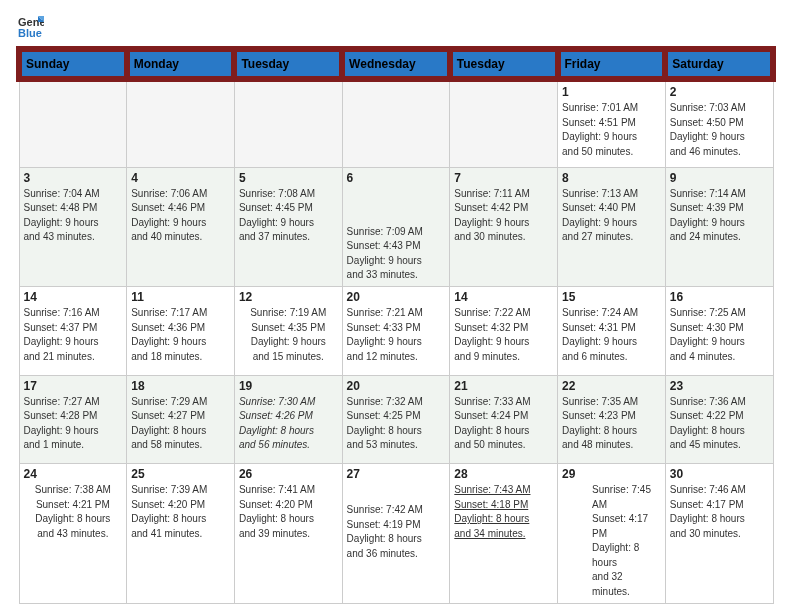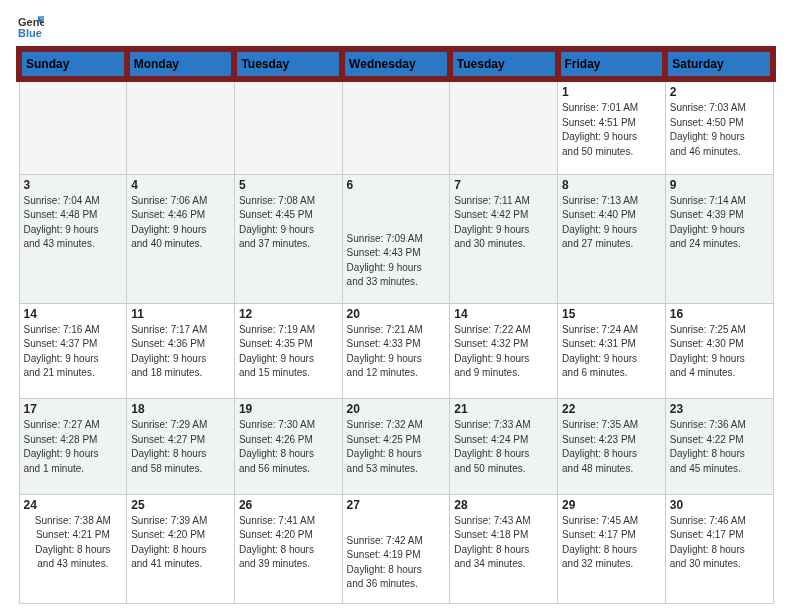--- a/index.html
+++ b/index.html
@@ -227,21 +227,21 @@
           </td>
           <td>
             <span class="day-num">11</span>
             <div class="day-info" style="white-space: pre-line;">Sunrise: 7:17 AM
 Sunset: 4:36 PM
 Daylight: 9 hours
 and 18 minutes.</div>
           </td>
           <td>
             <span class="day-num">12</span>
-            <div class="day-info" style="white-space: pre-line;">Sunrise: 7:19 AM
+            <div class="day-info" style="white-space: pre-line; text-align: center;">Sunrise: 7:19 AM
 Sunset: 4:35 PM
 Daylight: 9 hours
 and 15 minutes.</div>
           </td>
           <td>
             <span class="day-num">20</span>
             <div class="day-info" style="white-space: pre-line;">Sunrise: 7:21 AM
 Sunset: 4:33 PM
 Daylight: 9 hours
 and 12 minutes.</div>
@@ -278,21 +278,21 @@
           </td>
           <td>
             <span class="day-num">18</span>
             <div class="day-info" style="white-space: pre-line;">Sunrise: 7:29 AM
 Sunset: 4:27 PM
 Daylight: 8 hours
 and 58 minutes.</div>
           </td>
           <td>
             <span class="day-num">19</span>
-            <div class="day-info" style="white-space: pre-line;">Sunrise: 7:30 AM
+            <div class="day-info" style="white-space: pre-line; font-style: italic;">Sunrise: 7:30 AM
 Sunset: 4:26 PM
 Daylight: 8 hours
 and 56 minutes.</div>
           </td>
           <td>
             <span class="day-num">20</span>
             <div class="day-info" style="white-space: pre-line;">Sunrise: 7:32 AM
 Sunset: 4:25 PM
 Daylight: 8 hours
 and 53 minutes.</div>
@@ -343,28 +343,28 @@
           </td>
           <td>
             <span class="day-num">27</span>
             <div class="day-info" style="white-space: pre-line; margin-top: 22px;">Sunrise: 7:42 AM
 Sunset: 4:19 PM
 Daylight: 8 hours
 and 36 minutes.</div>
           </td>
           <td>
             <span class="day-num">28</span>
-            <div class="day-info" style="white-space: pre-line;">Sunrise: 7:43 AM
+            <div class="day-info" style="white-space: pre-line; text-decoration: underline;">Sunrise: 7:43 AM
 Sunset: 4:18 PM
 Daylight: 8 hours
 and 34 minutes.</div>
           </td>
           <td>
             <span class="day-num">29</span>
-            <div class="day-info" style="white-space: pre-line;">Sunrise: 7:45 AM
+            <div class="day-info" style="white-space: pre-line; margin-left: 30px;">Sunrise: 7:45 AM
 Sunset: 4:17 PM
 Daylight: 8 hours
 and 32 minutes.</div>
           </td>
           <td>
             <span class="day-num">30</span>
             <div class="day-info" style="white-space: pre-line;">Sunrise: 7:46 AM
 Sunset: 4:17 PM
 Daylight: 8 hours
 and 30 minutes.</div>

